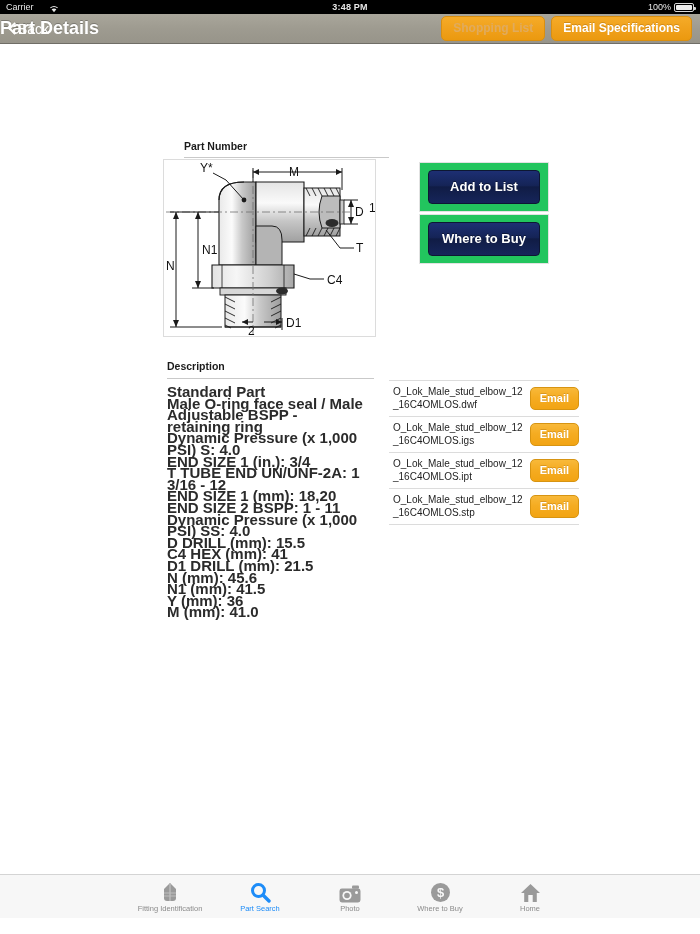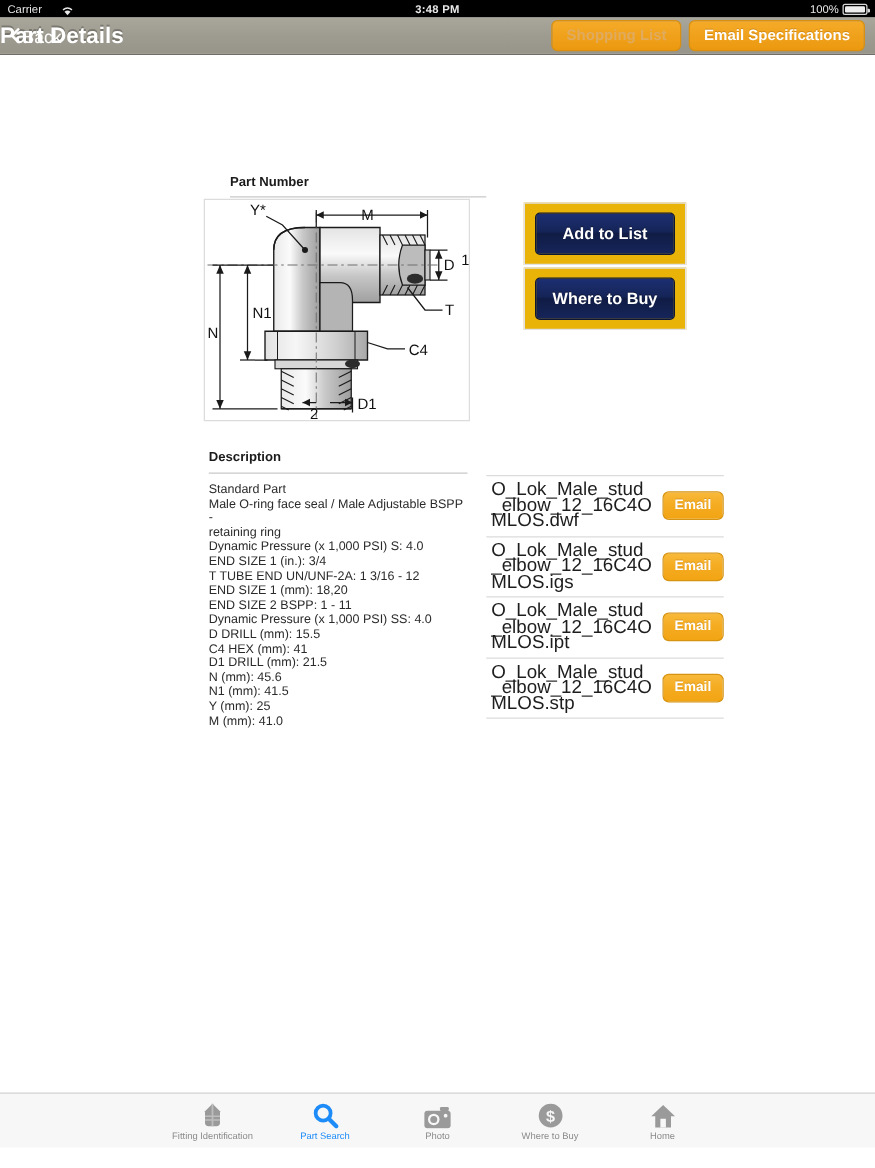--- a/index.html
+++ b/index.html
@@ -109,21 +109,21 @@
   .drawing-box {
     position: absolute; left: 163px; top: 115px;
     width: 213px; height: 178px;
     border: 1px solid #dcdcdc;
     background: #ffffff;
   }
   .drawing-box svg { display: block; }
 
   
   .btn-wrap {
-    position: absolute; background: #eab308;
+    position: absolute; background: #22c55e;
     border: 1px solid #e2e2e2;
     padding: 7px 8px;
   }
   .btn-wrap.one { left: 419px; top: 118px; width: 130px; }
   .btn-wrap.two { left: 419px; top: 170px; width: 130px; }
   .blue-btn {
     display: block; width: 100%;
     background: linear-gradient(to bottom, #1d2f73 0%, #152457 45%, #101c45 50%, #16255a 100%);
     border: 1px solid #0d1733;
     border-radius: 4px;
@@ -131,37 +131,37 @@
     text-align: center; padding: 8px 0 9px;
     cursor: pointer;
     text-shadow: 0 -1px 0 rgba(0,0,0,.4);
   }
 
   
   .desc-block { position: absolute; left: 167px; top: 316px; width: 207px; }
   .desc-rule { margin-top: 6px; }
   .desc-body {
     margin-top: 7px;
-    font-size: 10px; line-height: 11.6px; color: #2b2b2b;
+    font-size: 15px; line-height: 11.6px; color: #2b2b2b; font-weight: bold;
   }
   .desc-body div { white-space: pre-wrap; }
 
   
   .file-list {
     position: absolute; left: 389px; top: 336px; width: 190px;
   }
   .file-row {
     display: flex; align-items: center;
     padding: 5px 0 5px 4px;
     border-bottom: 1px solid #dcdcdc;
     min-height: 30px;
   }
   .file-row:first-child { border-top: 1px solid #dcdcdc; }
   .file-name {
-    flex: 1; font-size: 15px; line-height: 12.5px; color: #1d1d1d;
+    flex: 1; font-size: 10px; line-height: 12.5px; color: #1d1d1d;
     word-break: break-all; padding-right: 7px;
   }
   .email-btn {
     background: linear-gradient(to bottom, #f8b93a 0%, #f5ac22 45%, #f2a413 100%);
     border: 1px solid #d79412;
     border-radius: 5px;
     color: #ffffff; font-size: 11px; font-weight: bold;
     padding: 4px 9px 5px;
     cursor: pointer; white-space: nowrap;
     text-shadow: 0 -1px 0 rgba(150,90,0,.3);
@@ -355,21 +355,21 @@
         <div>END SIZE 1 (in.): 3/4</div>
         <div>T TUBE END UN/UNF-2A: 1 3/16 - 12</div>
         <div>END SIZE 1 (mm): 18,20</div>
         <div>END SIZE 2 BSPP: 1 - 11</div>
         <div>Dynamic Pressure (x 1,000 PSI) SS: 4.0</div>
         <div>D DRILL (mm): 15.5</div>
         <div>C4 HEX (mm): 41</div>
         <div>D1 DRILL (mm): 21.5</div>
         <div>N (mm): 45.6</div>
         <div>N1 (mm): 41.5</div>
-        <div>Y (mm): 25</div>
+        <div>Y (mm): 36</div>
         <div>M (mm): 41.0</div>
       </div>
   </div>
 
   <div class="file-list" id="file-list">
       <div class="file-row">
         <div class="file-name">O_Lok_Male_stud_elbow_12_16C4OMLOS.dwf</div>
         <div class="email-btn">Email</div>
       </div>
       <div class="file-row">

